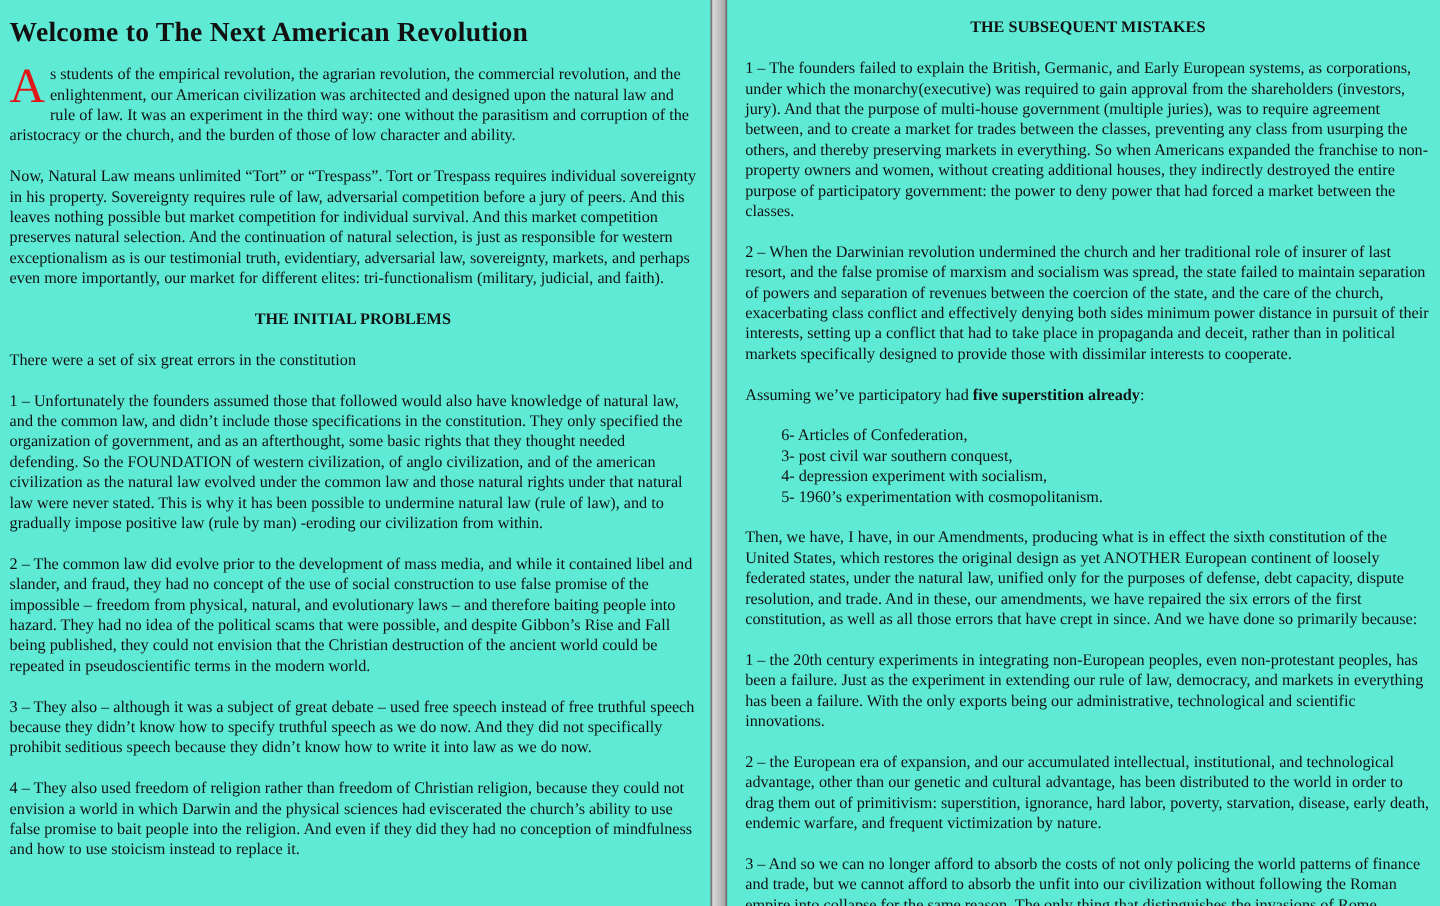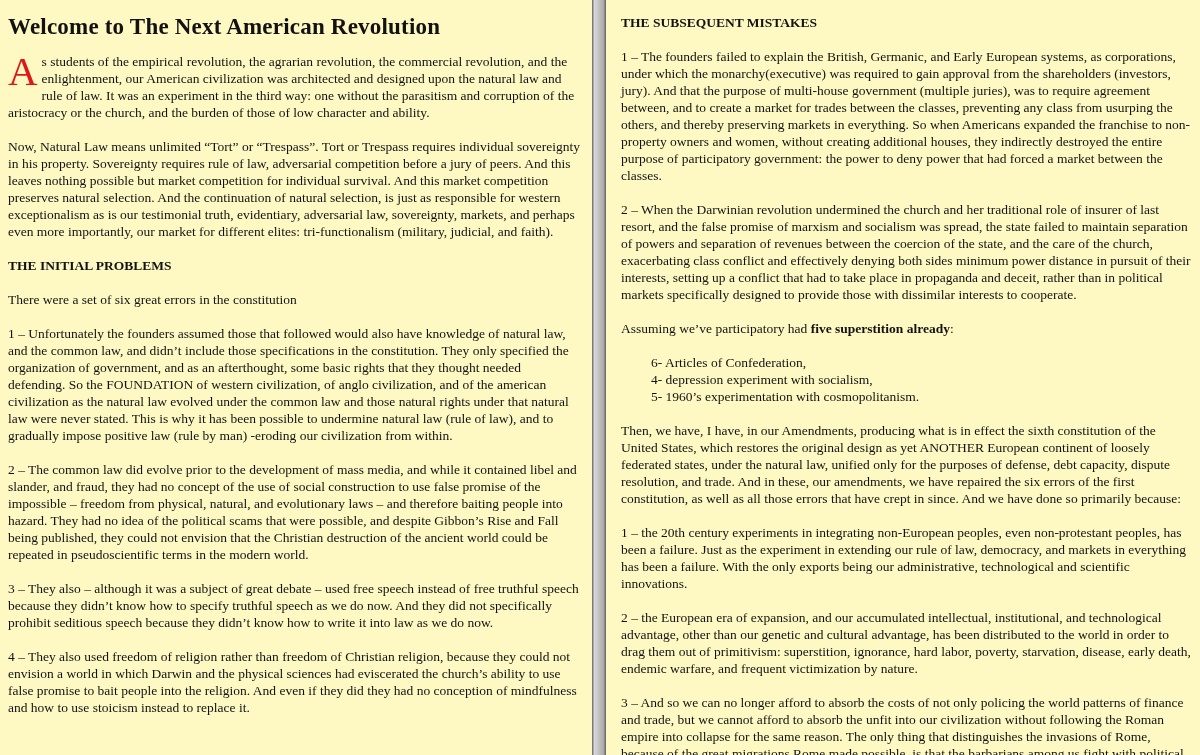--- a/index.html
+++ b/index.html
@@ -37,39 +37,40 @@
     line-height: 26px;
     font-weight: bold;
     margin: 14px 0 13px 0;
     letter-spacing: 0.2px;
   }
   h2.sec-head {
     font-size: 13.5px;
     line-height: 17px;
     font-weight: bold;
     margin: 0 0 17px 0;
+    text-align: center;
   }
   .col-right h2.sec-head { margin-top: 14px; }
   p { margin: 0 0 17px 0; }
   .dropcap {
     float: left;
     font-size: 41px;
     line-height: 37px;
     height: 40px;
     padding-right: 4px;
     font-weight: 400;
   }
   .indent-list { margin: 0 0 17px 30px; }
   .indent-list p { margin: 0; }
   b.inline-bold { font-weight: bold; }
 </style>
 </head>
 <body>
 
-<div class="page" style="background: #fef9c3; color: rgb(18, 18, 18);">
+<div class="page" style="background: #5eead4; color: rgb(18, 18, 18);">
 
   <div class="splitter"></div>
 
   <div class="col col-left">
     <h1 class="doc-title">Welcome to The Next American Revolution</h1>
 
     <p><span class="dropcap" id="dropcap" style="color: rgb(224, 23, 23);">A</span><span>s students of the empirical revolution, the agrarian revolution, the commercial revolution, and the enlightenment, our American civilization was architected and designed upon the natural law and rule of law. It was an experiment in the third way: one without the parasitism and corruption of the aristocracy or the church, and the burden of those of low character and ability.</span></p>
 
     <p>Now, Natural Law means unlimited “Tort” or “Trespass”. Tort or Trespass requires individual sovereignty in his property. Sovereignty requires rule of law, adversarial competition before a jury of peers. And this leaves nothing possible but market competition for individual survival. And this market competition preserves natural selection. And the continuation of natural selection, is just as responsible for western exceptionalism as is our testimonial truth, evidentiary, adversarial law, sovereignty, markets, and perhaps even more importantly, our market for different elites: tri-functionalism (military, judicial, and faith).</p>
 
@@ -86,20 +87,21 @@
   <div class="col col-right">
     <h2 class="sec-head">THE SUBSEQUENT MISTAKES</h2>
 
     <p>1 – The founders failed to explain the British, Germanic, and Early European systems, as corporations, under which the monarchy(executive) was required to gain approval from the shareholders (investors, jury). And that the purpose of multi-house government (multiple juries), was to require agreement between, and to create a market for trades between the classes, preventing any class from usurping the others, and thereby preserving markets in everything. So when Americans expanded the franchise to non-property owners and women, without creating additional houses, they indirectly destroyed the entire purpose of participatory government: the power to deny power that had forced a market between the classes.</p>
     <p>2 – When the Darwinian revolution undermined the church and her traditional role of insurer of last resort, and the false promise of marxism and socialism was spread, the state failed to maintain separation of powers and separation of revenues between the coercion of the state, and the care of the church, exacerbating class conflict and effectively denying both sides minimum power distance in pursuit of their interests, setting up a conflict that had to take place in propaganda and deceit, rather than in political markets specifically designed to provide those with dissimilar interests to cooperate.</p>
 
     <p><span>Assuming we’ve participatory had </span><b class="inline-bold">five superstition already</b><span>:</span></p>
 
     <div class="indent-list">
       <p>6- Articles of Confederation,</p>
+      <p>3- post civil war southern conquest,</p>
       <p>4- depression experiment with socialism,</p>
       <p>5- 1960’s experimentation with cosmopolitanism.</p>
     </div>
 
     <p>Then, we have, I have, in our Amendments, producing what is in effect the sixth constitution of the United States, which restores the original design as yet ANOTHER European continent of loosely federated states, under the natural law, unified only for the purposes of defense, debt capacity, dispute resolution, and trade. And in these, our amendments, we have repaired the six errors of the first constitution, as well as all those errors that have crept in since. And we have done so primarily because:</p>
 
     <p>1 – the 20th century experiments in integrating non-European peoples, even non-protestant peoples, has been a failure. Just as the experiment in extending our rule of law, democracy, and markets in everything has been a failure. With the only exports being our administrative, technological and scientific innovations.</p>
     <p>2 – the European era of expansion, and our accumulated intellectual, institutional, and technological advantage, other than our genetic and cultural advantage, has been distributed to the world in order to drag them out of primitivism: superstition, ignorance, hard labor, poverty, starvation, disease, early death, endemic warfare, and frequent victimization by nature.</p>
     <p>3 – And so we can no longer afford to absorb the costs of not only policing the world patterns of finance and trade, but we cannot afford to absorb the unfit into our civilization without following the Roman empire into collapse for the same reason. The only thing that distinguishes the invasions of Rome, because of the great migrations Rome made possible, is that the barbarians among us fight with political weaponry of Democracy and the ideology of the left, rather than bronze and iron weaponry. Even though, like the barbarians, it is the benefits of the civilization they destroy that they seek.</p>
 

